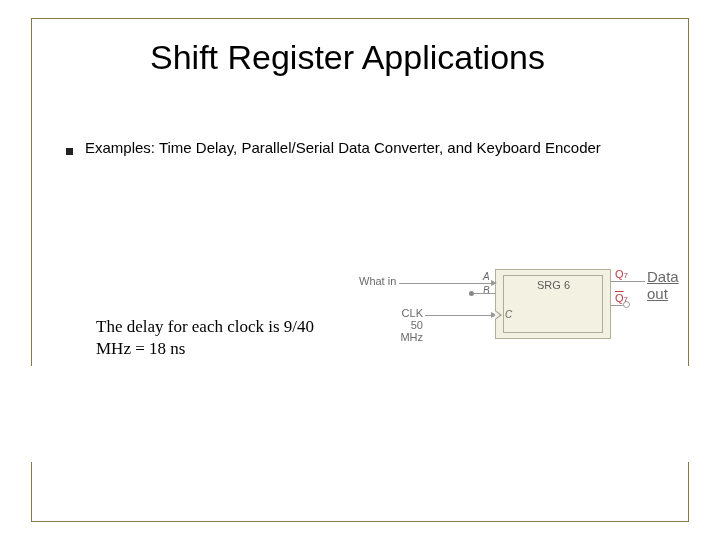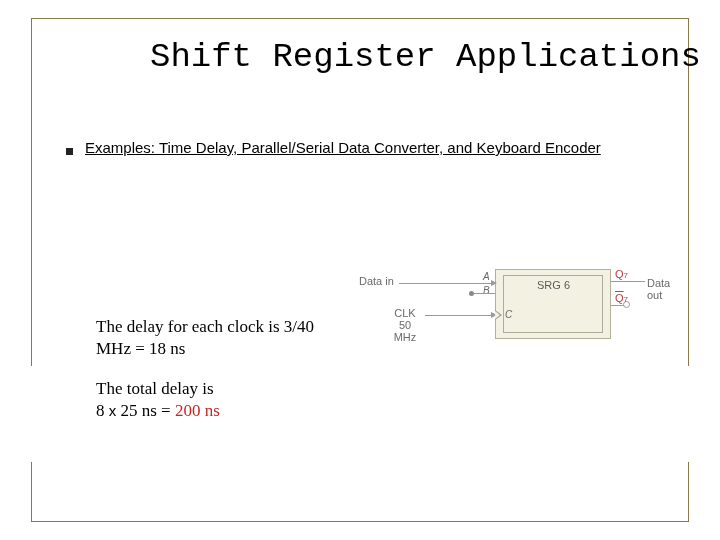--- a/index.html
+++ b/index.html
@@ -38,31 +38,30 @@
   }
   .border-bl { left: -1px; }
   .border-br { right: -1px; }
   .title {
     position: absolute;
     left: 150px;
     top: 38px;
     font-size: 34px;
     font-weight: 400;
     color: #000;
-    font-family: Liberation Mono, monospace;
+    font-family: Liberation Sans, sans-serif;
   }
   .bullet-row {
     position: absolute;
     left: 66px;
     top: 138px;
     width: 590px;
     display: flex;
     align-items: center;
     gap: 12px;
-    text-decoration: underline;
   }
   .bullet-mark {
     width: 7px;
     height: 7px;
     background: #222;
     margin-top: 6px;
     flex-shrink: 0;
   }
   .bullet-text {
     font-family: Verdana, Arial, sans-serif;
@@ -140,21 +139,21 @@
   .wire { position: absolute; background: #9a9a9a; height: 1px; }
   .din-wire { left: 34px; top: 18px; width: 96px; }
   .din-label { position: absolute; left: -6px; top: 10px; font-size: 11px; }
   .arrow-r { position: absolute; width:0; height:0; border-top:3px solid transparent; border-bottom:3px solid transparent; border-left:6px solid #9a9a9a; }
   .din-arrow { left: 126px; top: 15px; }
   .a-label { position: absolute; left: 118px; top: 6px; font-size: 10px; font-style: italic; }
   .b-label { position: absolute; left: 118px; top: 20px; font-size: 10px; font-style: italic; }
   .b-dot { position: absolute; left: 104px; top: 26px; width:5px; height:5px; border-radius:50%; background:#888; }
   .b-wire2 { left: 108px; top: 28px; width: 22px; }
   .clk-wire { left: 60px; top: 50px; width: 70px; }
-  .clk-label { position: absolute; left: 22px; top: 42px; font-size: 11px; line-height:1.1; text-align:center; width:36px; }
+  .clk-label { position: absolute; left: 22px; top: 42px; font-size: 11px; line-height:1.1; text-align:right; width:36px; }
   .clk-arrow { left: 126px; top: 47px; }
   .c-label { position: absolute; left: 140px; top: 44px; font-size: 10px; font-style: italic; }
   .tri {
     position: absolute;
     left: 130px; top: 45px;
     width:0; height:0;
     border-top:5px solid transparent;
     border-bottom:5px solid transparent;
     border-left:7px solid #9a9a9a;
   }
@@ -166,21 +165,21 @@
     border-top:4px solid transparent;
     border-bottom:4px solid transparent;
     border-left:5px solid #f3f2e2;
   }
   .out-wire1 { left: 246px; top: 16px; width: 34px; }
   .out-wire2 { left: 246px; top: 40px; width: 14px; }
   .q7-label { position: absolute; font-size: 11px; color: #b84040; }
   .q7-sub { font-size: 8px; }
   .q1pos { left: 250px; top: 3px; }
   .q2pos { left: 250px; top: 27px; }
-  .dout-label { position: absolute; left: 282px; top: 12px; font-size: 11px; color:#6a6a6a; }
+  .dout-label { position: absolute; left: 282px; top: 3px; font-size: 15px; color:#6a6a6a;text-decoration:underline; }
   .neg-circ { position: absolute; left:258px; top:36px; width:7px; height:7px; border:1px solid #9a9a9a; border-radius:50%; background:#fff; }
   .bar { text-decoration: overline; }
 </style>
 </head>
 <body>
 
 <div class="slide">
   <div class="border">
     <div class="border-bl"></div>
     <div class="border-br"></div>
@@ -188,34 +187,30 @@
 
   <div class="title">Shift Register Applications</div>
 
   <div class="bullet-row">
     <div class="bullet-mark"></div>
     <div class="bullet-text">Examples: Time Delay, Parallel/Serial Data Converter, and Keyboard Encoder</div>
   </div>
 
 
   <div class="body2">
-    <span>The delay for each clock is 3/40 MHz = </span><span>18 ns</span>
-  </div>
-
-  <div class="body3">
-    <span>The total delay is</span><br>
-    <span>8 </span><span class="xsym">x</span><span> 25 ns = </span><span class="red">200 ns</span>
-  </div>
+    <span>The delay for each clock is 9/40 MHz = </span><span>18 ns</span>
+  </div>
+
 
   <div class="diagram">
     <div class="srg-box"></div>
     <div class="srg-inner"></div>
     <div class="srg-label">SRG 6</div>
 
-    <div class="din-label">Data in</div>
+    <div class="din-label">What in</div>
     <div class="wire din-wire"></div>
     <div class="arrow-r din-arrow"></div>
     <div class="a-label">A</div>
     <div class="b-label">B</div>
     <div class="b-dot"></div>
     <div class="wire b-wire2"></div>
 
     <div class="clk-label">
       <span>CLK</span><br>
       <span>50 MHz</span>

